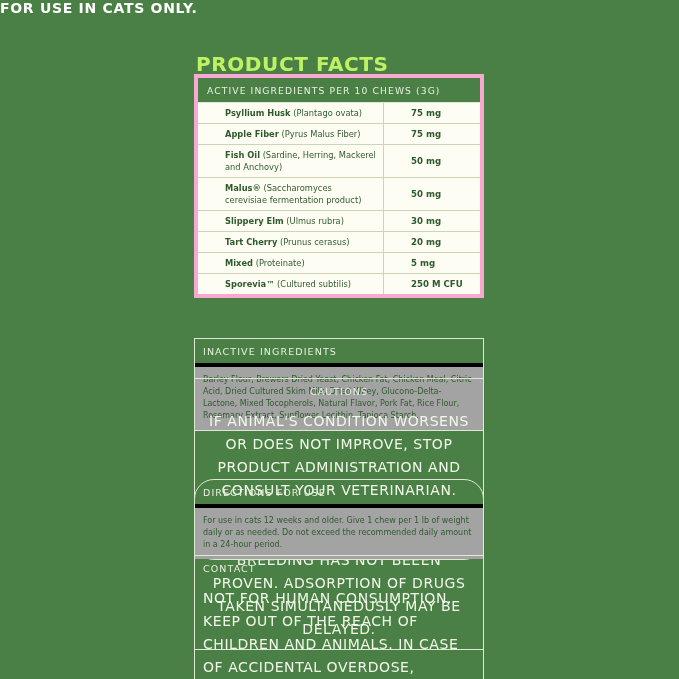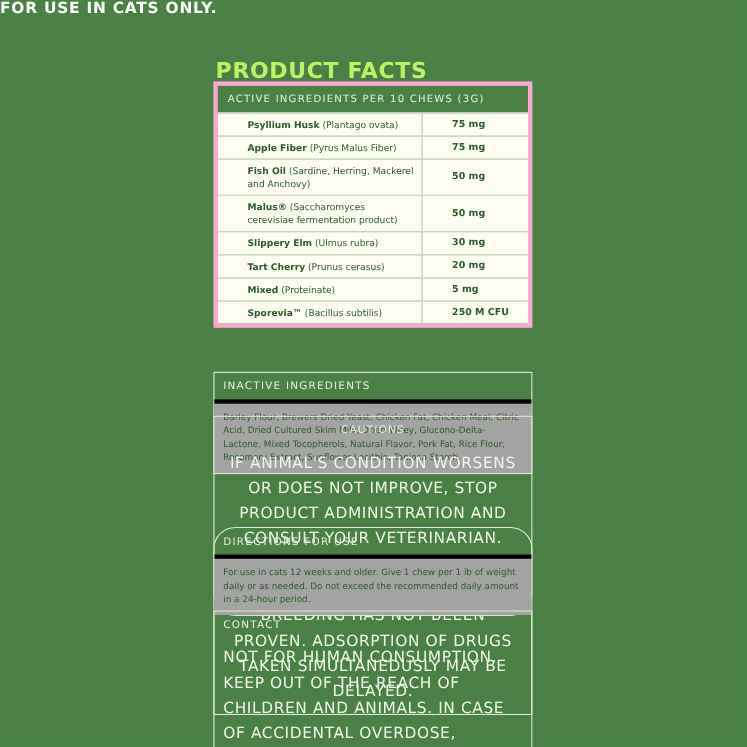--- a/index.html
+++ b/index.html
@@ -155,21 +155,21 @@
           </tr>
           <tr>
             <td class="name"><b>Tart Cherry</b><span> (Prunus cerasus)</span></td>
             <td class="amt">20 mg</td>
           </tr>
           <tr>
             <td class="name"><b>Mixed</b><span> (Proteinate)</span></td>
             <td class="amt">5 mg</td>
           </tr>
           <tr>
-            <td class="name"><b>Sporevia™</b><span> (Bacillus subtilis)</span></td>
+            <td class="name"><b>Sporevia™</b><span> (Cultured subtilis)</span></td>
             <td class="amt">250 M CFU</td>
           </tr>
         </tbody>
     </table>
   </div>
 
   <div class="panel block" id="inactive-block">
     <div class="block-head">INACTIVE INGREDIENTS</div>
     <div class="block-body">Barley Flour, Brewers Dried Yeast, Chicken Fat, Chicken Meal, Citric Acid, Dried Cultured Skim Milk, Dried Whey, Glucono-Delta-Lactone, Mixed Tocopherols, Natural Flavor, Pork Fat, Rice Flour, Rosemary Extract, Sunflower Lecithin, Tapioca Starch.</div>
   </div>

